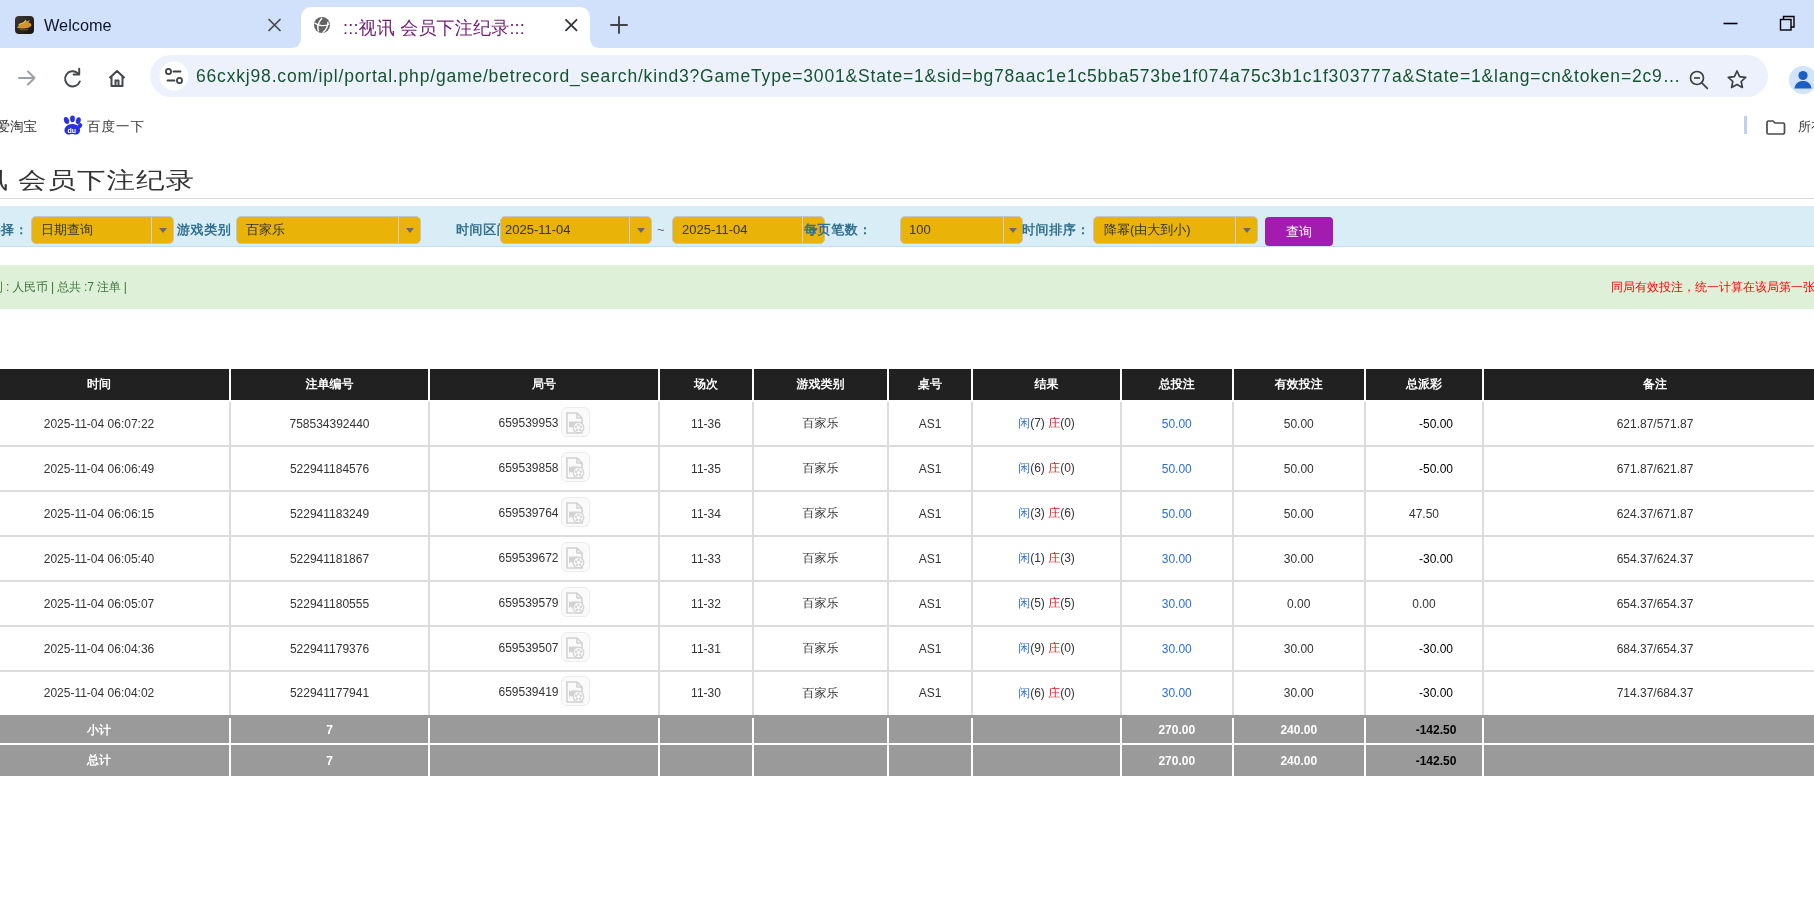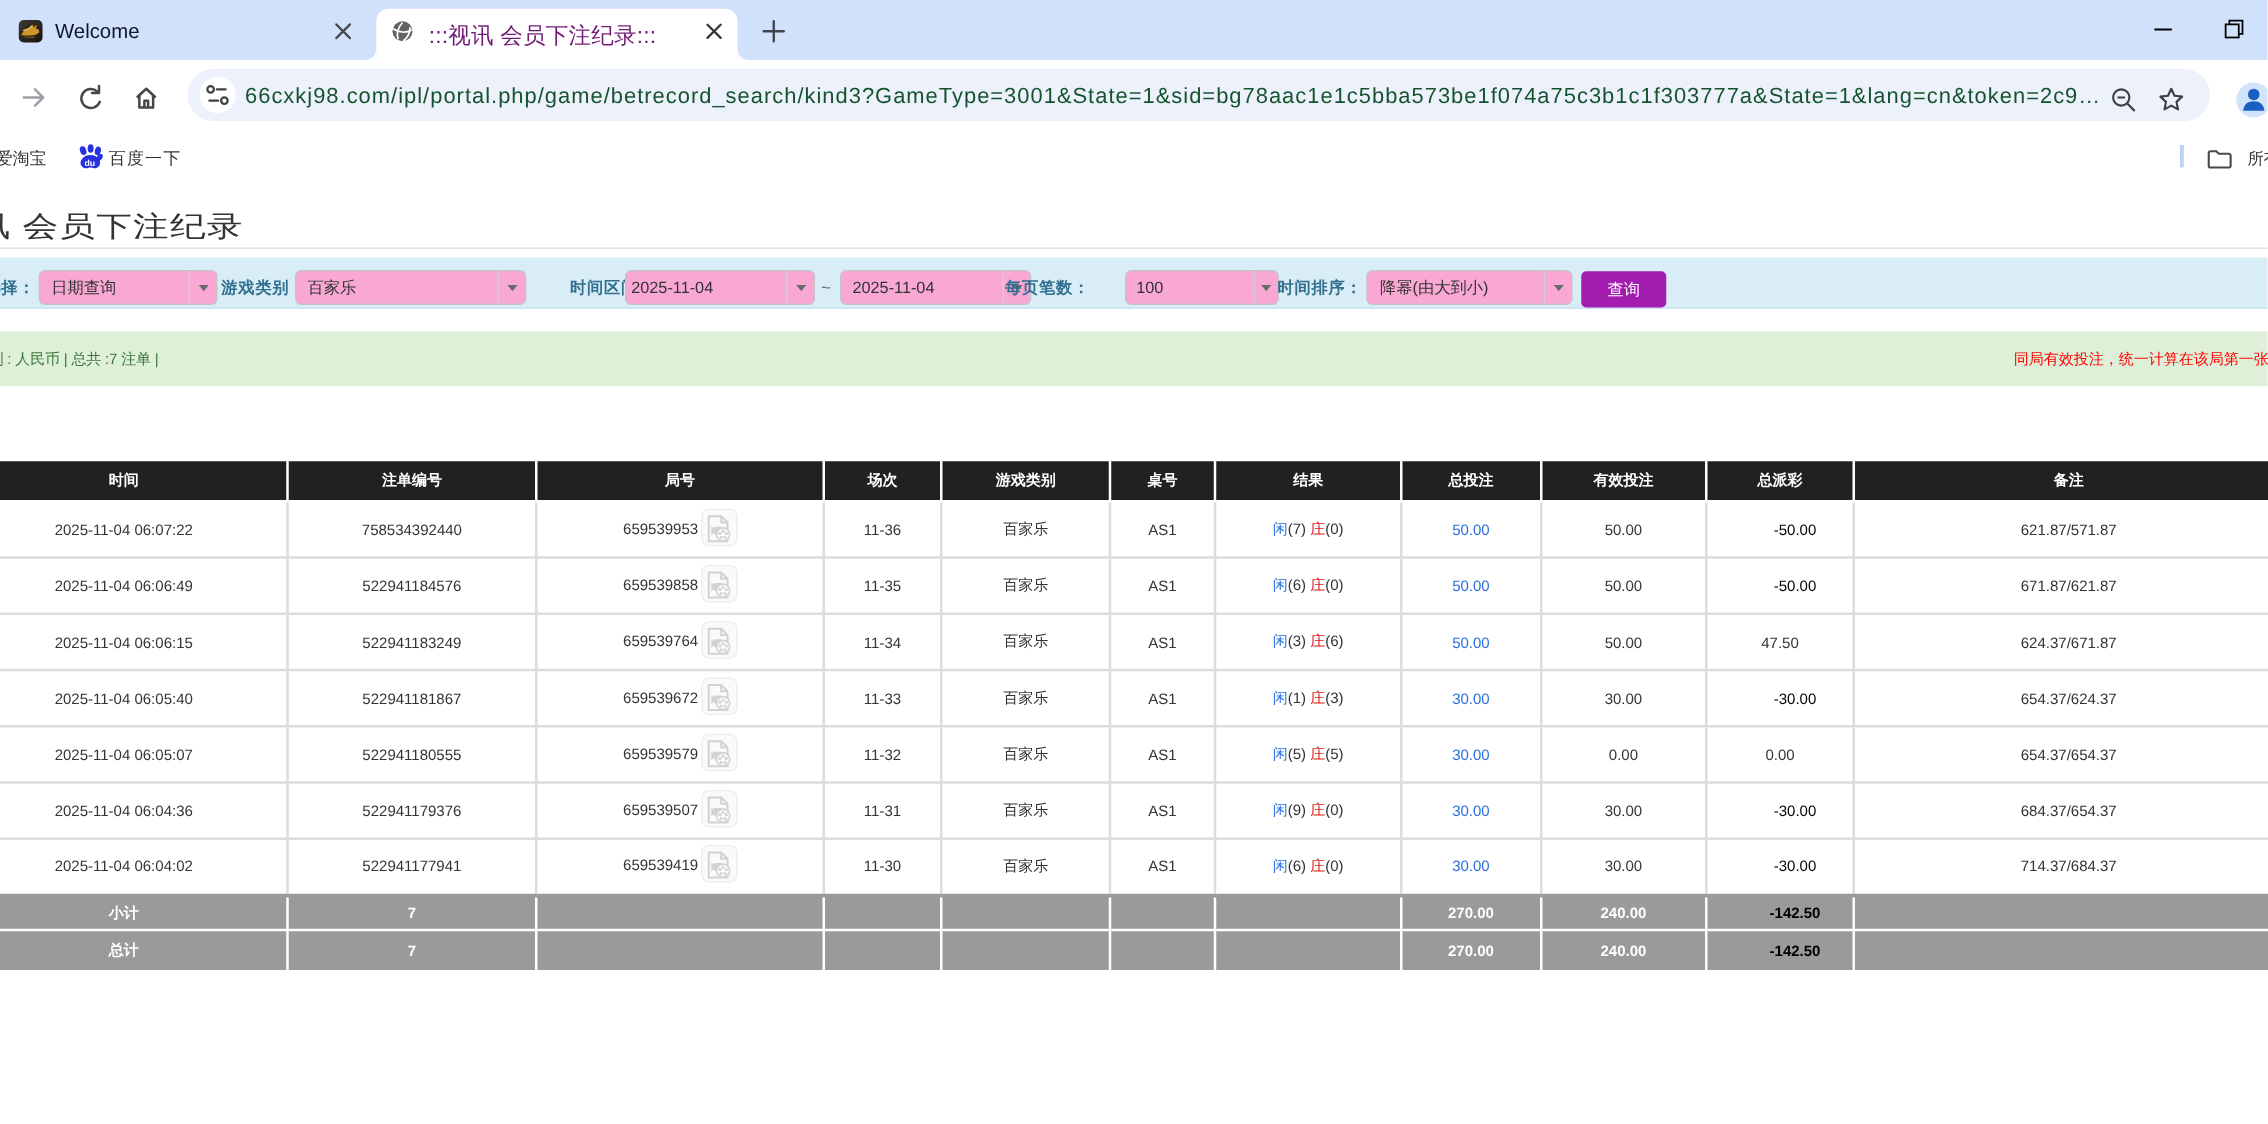--- a/index.html
+++ b/index.html
@@ -19,21 +19,21 @@
   #bookmarks { left:0; top:112px; width:1814px; height:36px; background:#fff; }
   .bmtxt { font-size:13px; color:#333; }
   
   #page { left:0; top:0; width:1814px; height:899px; }
   #ptitle { left:-50px; top:166px; font-size:28.5px; letter-spacing:1px; color:#333; white-space:nowrap; transform:scaleY(0.8); transform-origin:left top; }
   #phr { left:0; top:198px; width:1814px; height:1px; background:#d9d9d9; }
   #filterbar { left:0; top:206px; width:1814px; height:41px; background:#d9edf7;
     border-bottom:1px solid #c5dfec; }
   .flabel { position:absolute; top:216px; height:28px; line-height:28px; font-size:13px;
     font-weight:bold; color:#31708f; white-space:nowrap; letter-spacing:0.6px; }
-  .combo { position:absolute; top:216px; height:28px; background:#f9a8d4;
+  .combo { position:absolute; top:216px; height:28px; background:#eab308;
     border:1px solid #c4c4c4; border-radius:5px; }
   .combo .ctext { position:absolute; left:9px; top:0; height:26px; line-height:26px;
     font-size:13px; color:#333; white-space:nowrap; }
   .combo .carr { position:absolute; right:0; top:0; width:22px; height:26px;
     border-left:1px solid #d0d0d0; }
   .combo .carr:after { content:""; position:absolute; left:50%; top:50%;
     margin:-2px 0 0 -4px; border:4px solid transparent; border-top:5px solid #6a6a6a;  }
   #qbtn { left:1265px; top:217px; width:68px; height:29px; background:#a21caf;
     border-radius:4px; color:#fff; font-size:13px; text-align:center; line-height:29px; }
   #greenbar { left:0; top:265px; width:1814px; height:44px; background:#dff0d8; }

